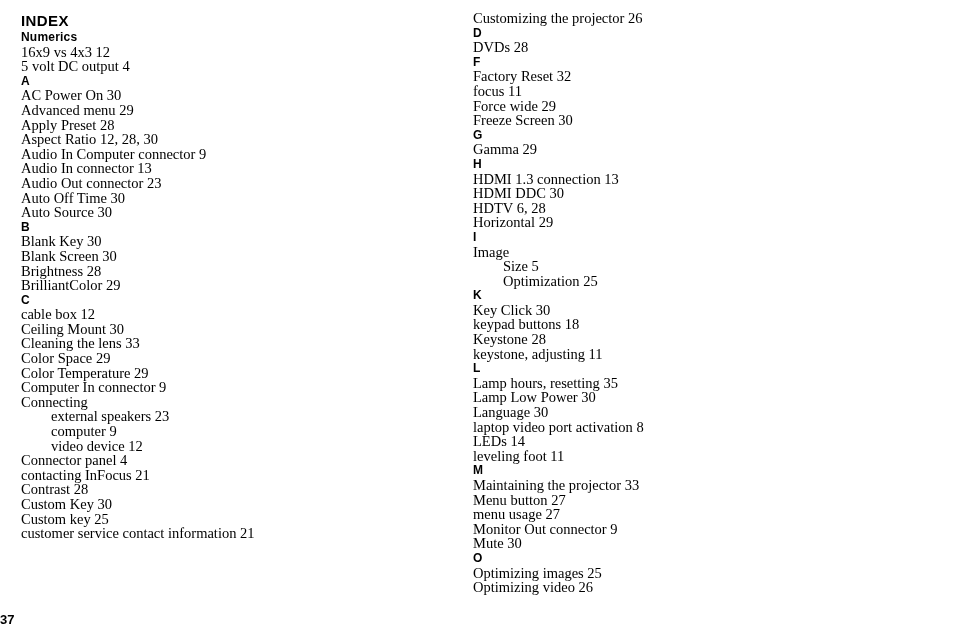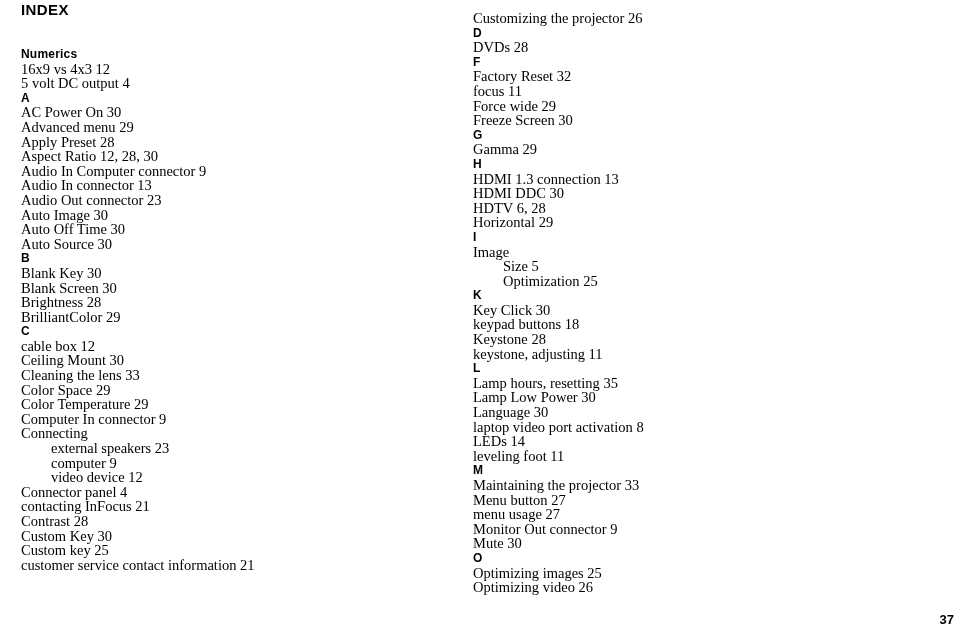--- a/index.html
+++ b/index.html
@@ -15,21 +15,21 @@
     overflow: hidden;
     font-family: "Liberation Serif", "DejaVu Serif", serif;
     color: #000000;
     -webkit-font-smoothing: antialiased;
   }
 
   
   .page-title {
     position: absolute;
     left: 21px;
-    top: 1px;
+    top: 12px;
     font-family: "Liberation Sans", "DejaVu Sans", sans-serif;
     font-weight: bold;
     font-size: 15px;
     letter-spacing: 0.4px;
     line-height: 17px;
     white-space: nowrap;
   }
 
   
   .columns {
@@ -39,21 +39,21 @@
     width: 954px;
     height: 612px;
   }
   .column {
     position: absolute;
     top: 0;
   }
   .column-left  { left: 21px;  width: 440px; }
   .column-right { left: 473px; width: 440px; }
 
-  .column-left  .col-inner { padding-top: 47px; }
+  .column-left  .col-inner { padding-top: 30px; }
   .column-right .col-inner { padding-top: 11px; }
 
   
   .section-letter {
     font-family: "Liberation Sans", "DejaVu Sans", sans-serif;
     font-weight: bold;
     font-size: 12px;
     line-height: 14.6px;
     height: 14.6px;
     letter-spacing: 0.2px;
@@ -69,21 +69,21 @@
   .entry.sub {
     padding-left: 30px;
   }
 
   
   .page-number {
     position: absolute;
     left: 0;
     top: 612px;
     width: 954px;
-    text-align: right;
+    text-align: left;
     font-family: "Liberation Sans", "DejaVu Sans", sans-serif;
     font-weight: bold;
     font-size: 13px;
     line-height: 15px;
   }
 </style>
 </head>
 <body>
 
 <div class="page-title">INDEX</div>
@@ -95,21 +95,20 @@
         <div class="entry">16x9 vs 4x3 12</div>
         <div class="entry">5 volt DC output 4</div>
         <div class="section-letter">A</div>
         <div class="entry">AC Power On 30</div>
         <div class="entry">Advanced menu 29</div>
         <div class="entry">Apply Preset 28</div>
         <div class="entry">Aspect Ratio 12, 28, 30</div>
         <div class="entry">Audio In Computer connector 9</div>
         <div class="entry">Audio In connector 13</div>
         <div class="entry">Audio Out connector 23</div>
-        <div class="entry">Auto Image 30</div>
         <div class="entry">Auto Off Time 30</div>
         <div class="entry">Auto Source 30</div>
         <div class="section-letter">B</div>
         <div class="entry">Blank Key 30</div>
         <div class="entry">Blank Screen 30</div>
         <div class="entry">Brightness 28</div>
         <div class="entry">BrilliantColor 29</div>
         <div class="section-letter">C</div>
         <div class="entry">cable box 12</div>
         <div class="entry">Ceiling Mount 30</div>

